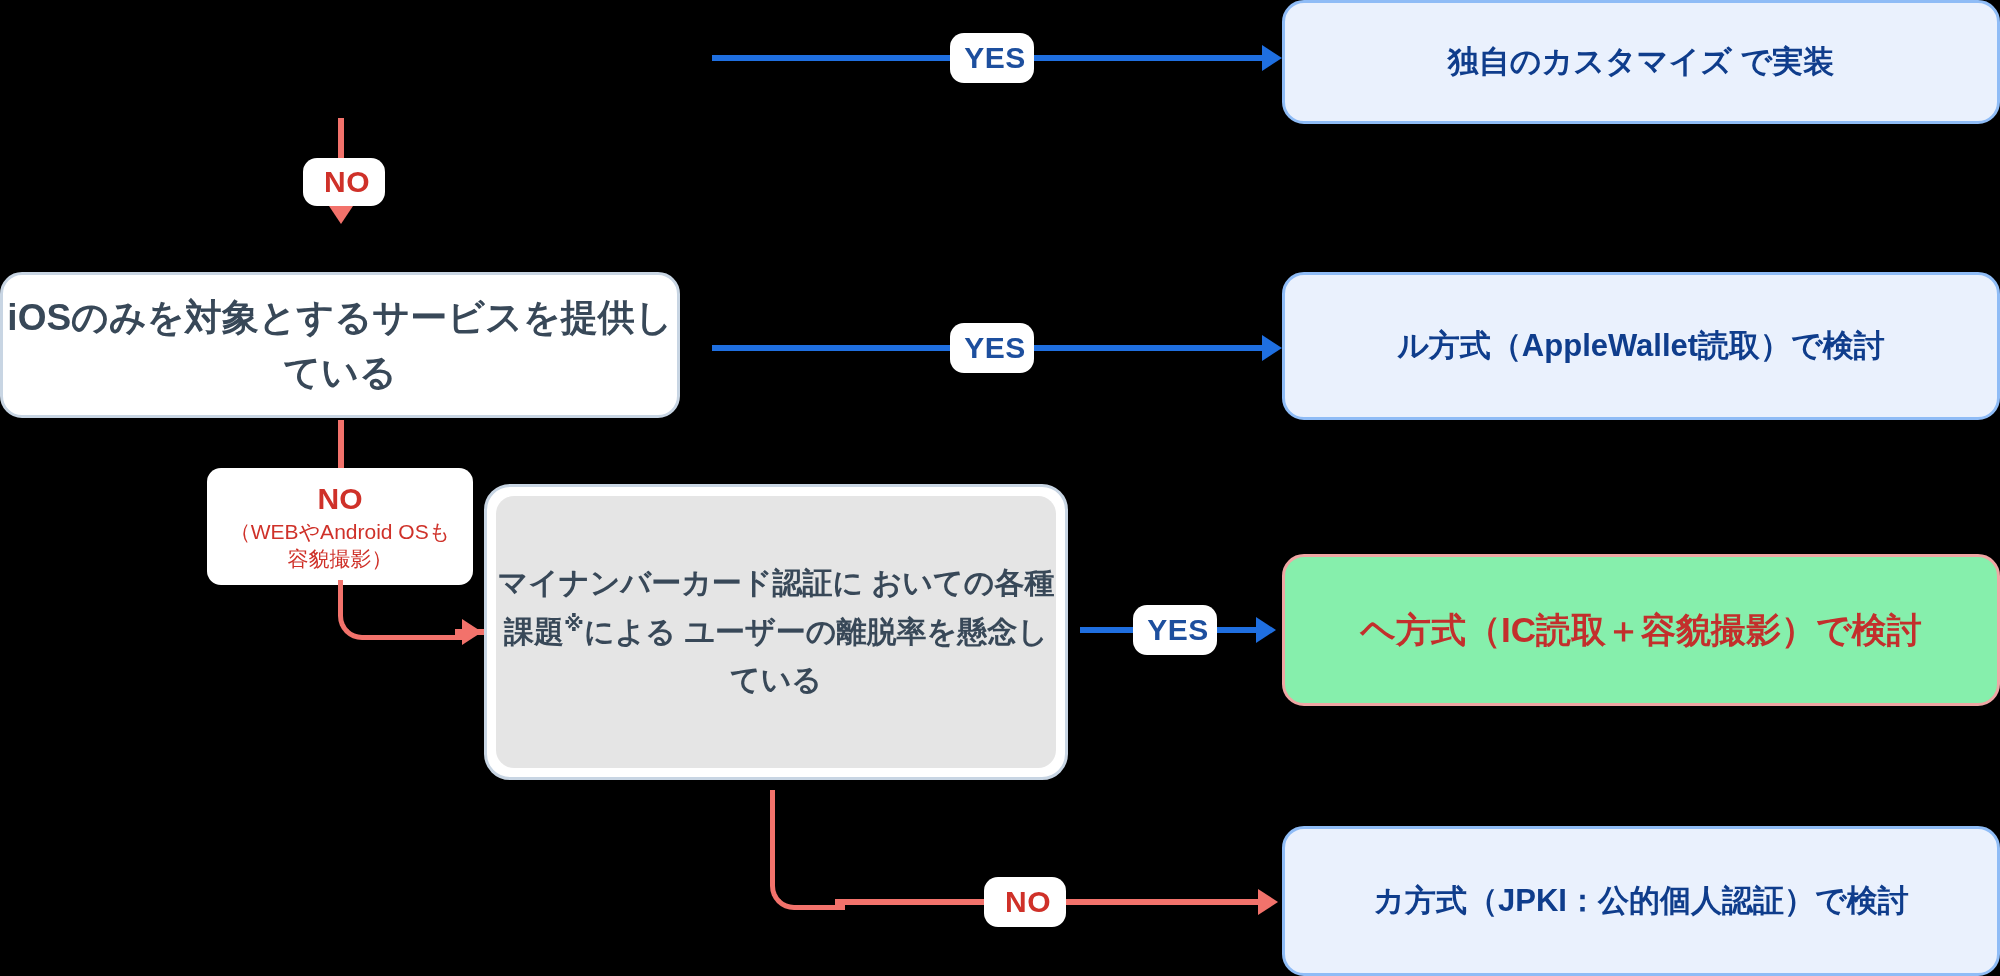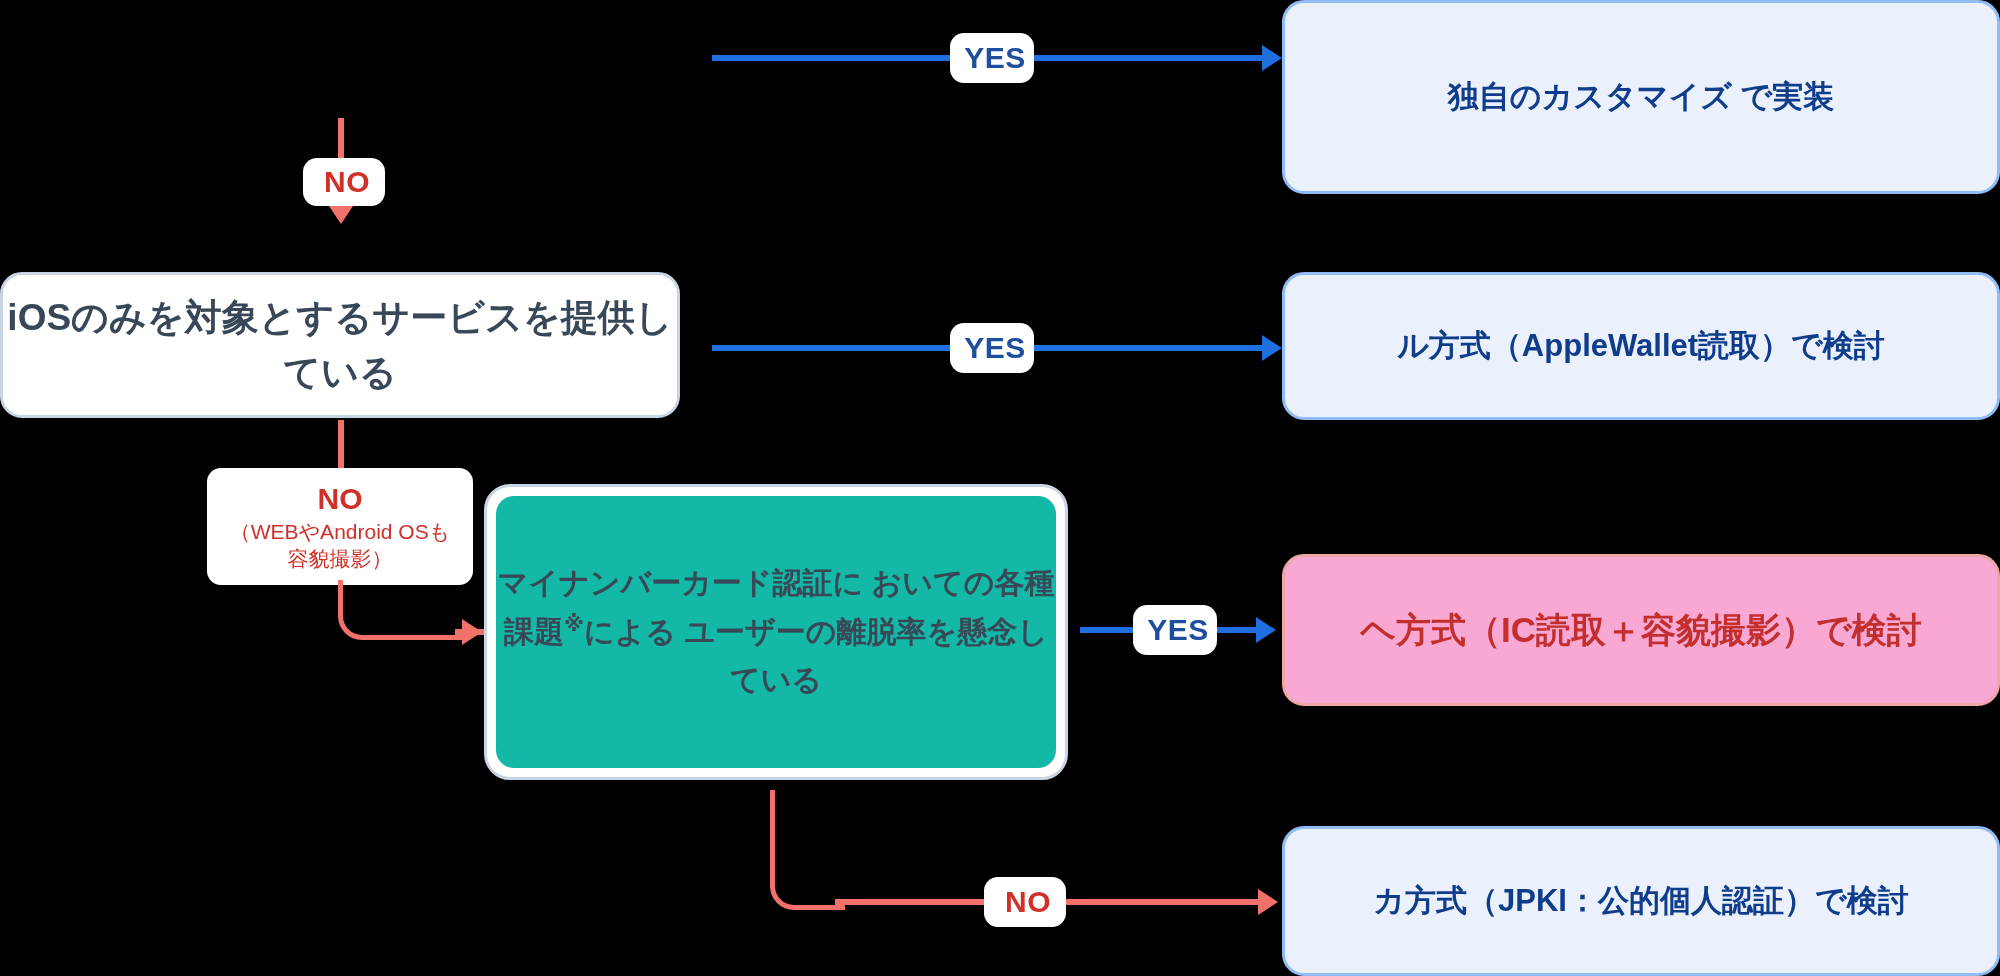--- a/index.html
+++ b/index.html
@@ -32,29 +32,29 @@
   
   .r-blue{
     background:#eaf1fd;
     border:3px solid #8fbcf6;
     color:#0f3d8c;
     font-weight:700;
   }
 
   
   .r-pink{
-    background:#f9a8d4;
+    background:#86efac;
     border:3px solid #f0a6a4;
     color:#c32f2c;
     font-weight:700;
   }
 
   
   .q-pink{
-    background:#14b8a6;
+    background:#e5e5e5;
     color:#384858;
     font-weight:700;
     border-radius:18px;
   }
   .q-pink-wrap{
     position:absolute;
     box-sizing:border-box;
     background:#ffffff;
     border:3px solid #c8d5e3;
     border-radius:26px;
@@ -117,21 +117,21 @@
 
 <div id="stage">
 
 
   <div class="line" style="left:712px;top:55px;width:560px;height:6px;"></div>
   <div class="arrow-r" style="left:1262px;top:45px;"></div>
   <div class="pill pill-yes" style="left:950px;top:33px;width:78px;height:50px;">
     <span>YES</span>
   </div>
 
-  <div class="node r-blue" style="left:1282px;top:0px;width:718px;height:194px;font-size:31px;">
+  <div class="node r-blue" style="left:1282px;top:0px;width:718px;height:124px;font-size:31px;">
     <span class="label">独自のカスタマイズ で実装</span>
   </div>
 
   <div class="line-red" style="left:338px;top:118px;width:6px;height:100px;"></div>
   <div class="arrow-d-red" style="left:325px;top:200px;"></div>
   <div class="pill pill-no" style="left:303px;top:158px;width:76px;height:48px;">
     <span>NO</span>
   </div>
 
   <div class="node q-box" style="left:0px;top:272px;width:680px;height:146px;font-size:37px;">

